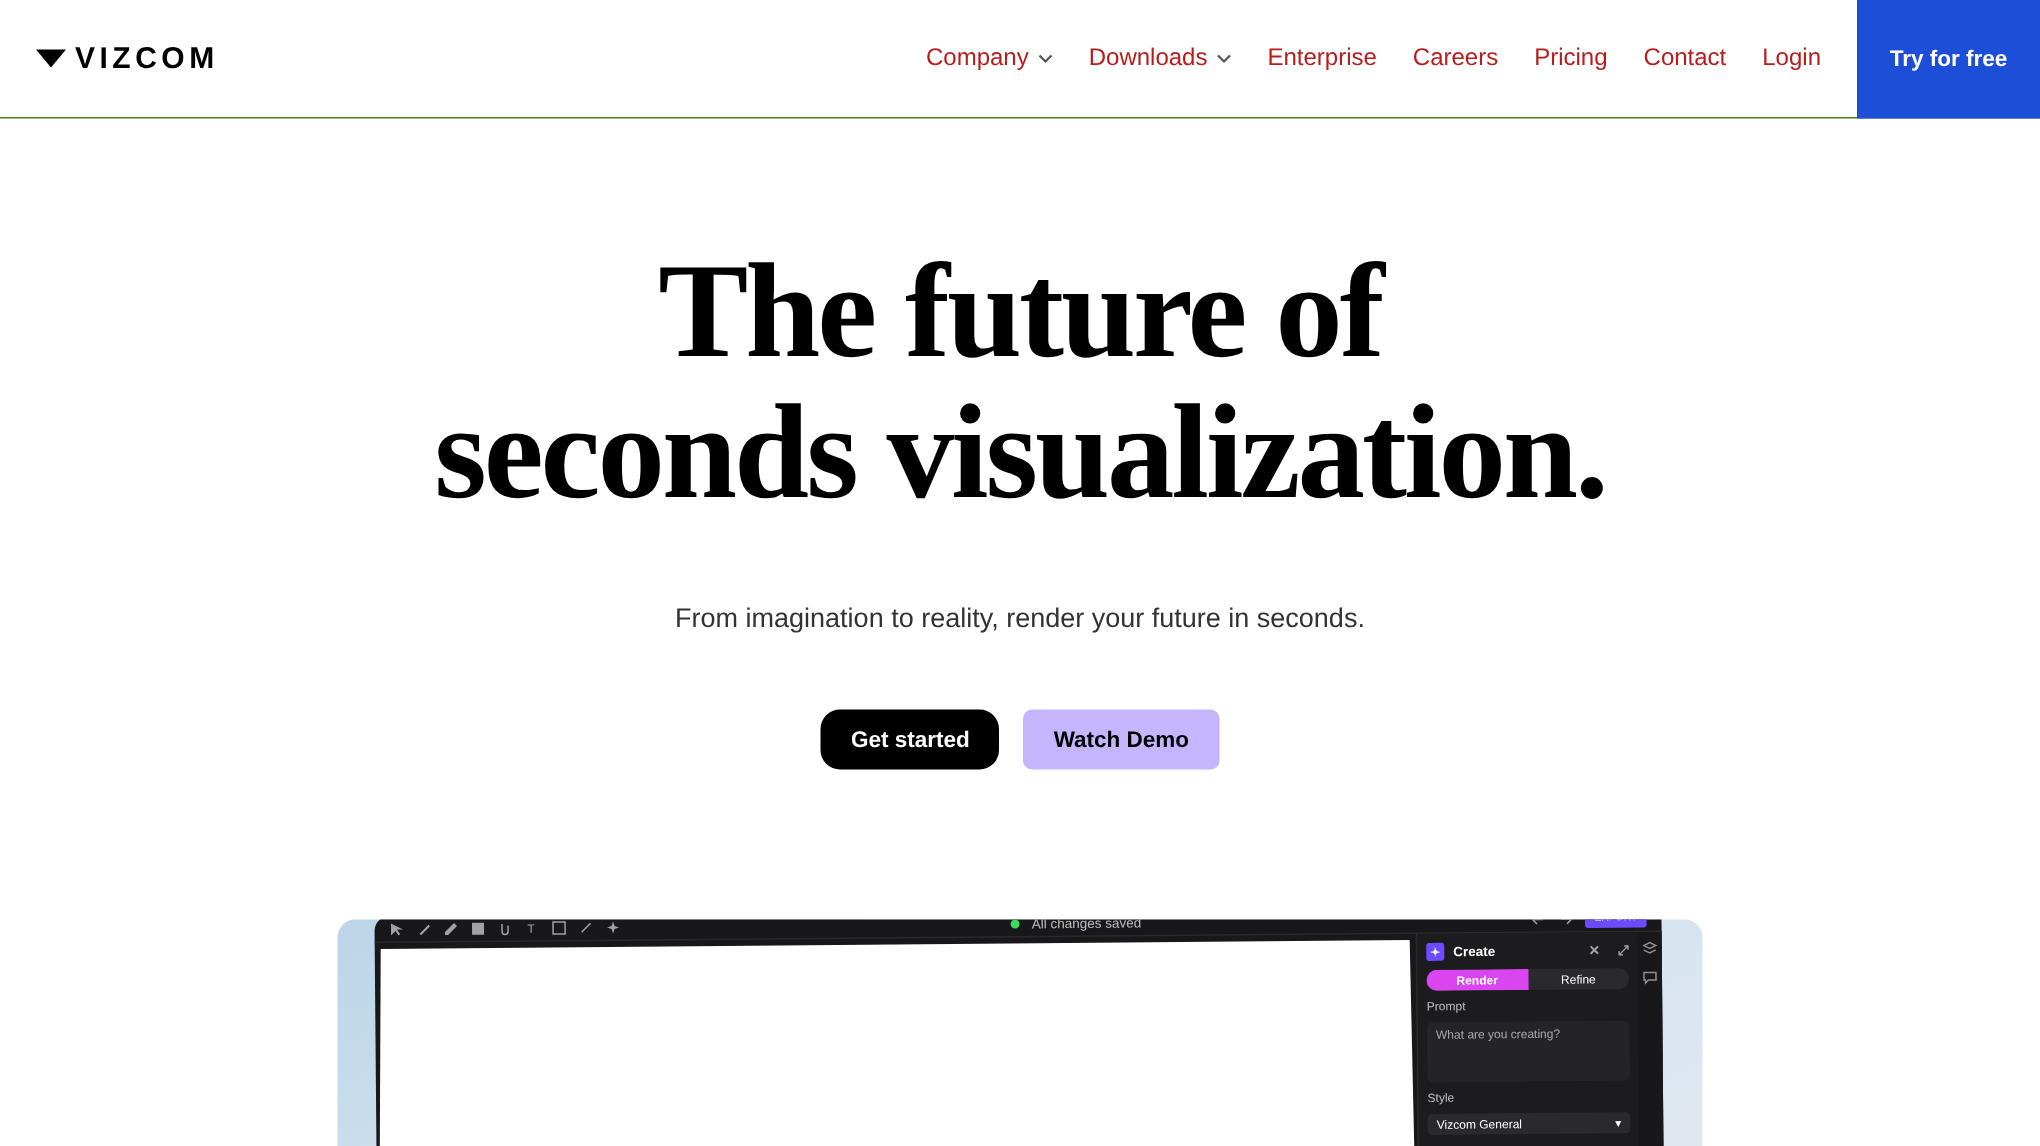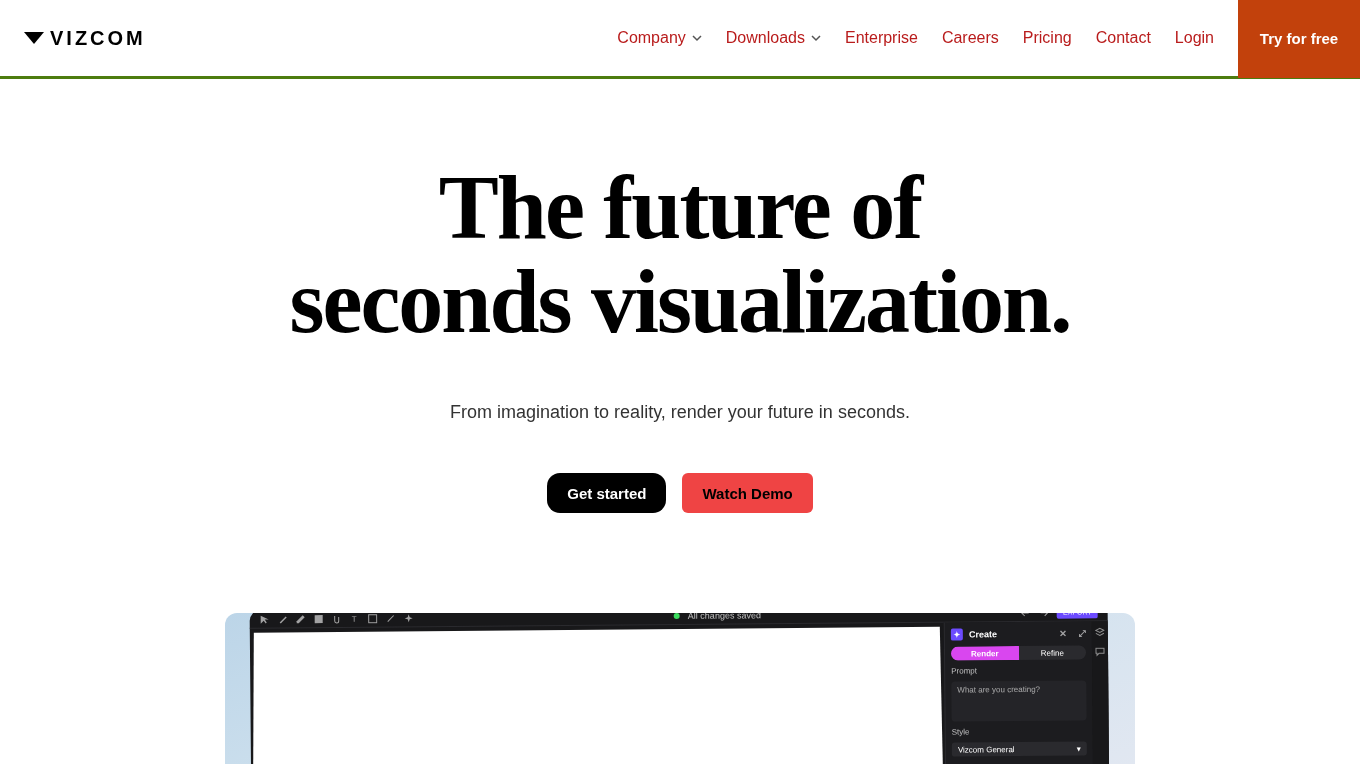--- a/index.html
+++ b/index.html
@@ -10,21 +10,21 @@
     background: #ffffff;
     color: #000;
     overflow: hidden;
   }
 
   
   .header {
     height: 79px;
     display: flex;
     align-items: center;
-    border-bottom: 3px solid #4d7c0f;
+    border-bottom: 1px solid #4d7c0f;
   }
   .logo {
     margin-left: 24px;
     height: 24px;
     display: flex;
     align-items: center;
     font-weight: 900;
     letter-spacing: 3px;
     font-size: 20px;
   }
@@ -46,21 +46,21 @@
   }
   .nav-caret {
     display: inline-flex;
     align-items: center;
   }
 
   .cta {
     margin-left: 24px;
     height: 79px;
     width: 122px;
-    background: #c2410c;
+    background: #1d4ed8;
     color: #fff;
     display: flex;
     align-items: center;
     justify-content: center;
     font-weight: 700;
     font-size: 15px;
     cursor: pointer;
   }
 
   
@@ -90,21 +90,21 @@
     height: 40px;
     padding: 0 20px;
     border-radius: 6px;
     display: flex;
     align-items: center;
     font-weight: 700;
     font-size: 15px;
     cursor: pointer;
   }
   .btn-primary { background: #000; color: #fff; border-radius: 13px; }
-  .btn-ghost   { background: #ef4444; color: #000; }
+  .btn-ghost   { background: #c4b5fd; color: #000; }
 
   
   .stage {
     position: relative;
     width: 910px;
     height: 220px;          
     margin: 100px auto 0;
     background: linear-gradient(160deg,#bcd5e8 0%,#cfe1ee 40%,#e6e9f2 100%);
     border-radius: 12px 12px 0 0;
     overflow: hidden;

